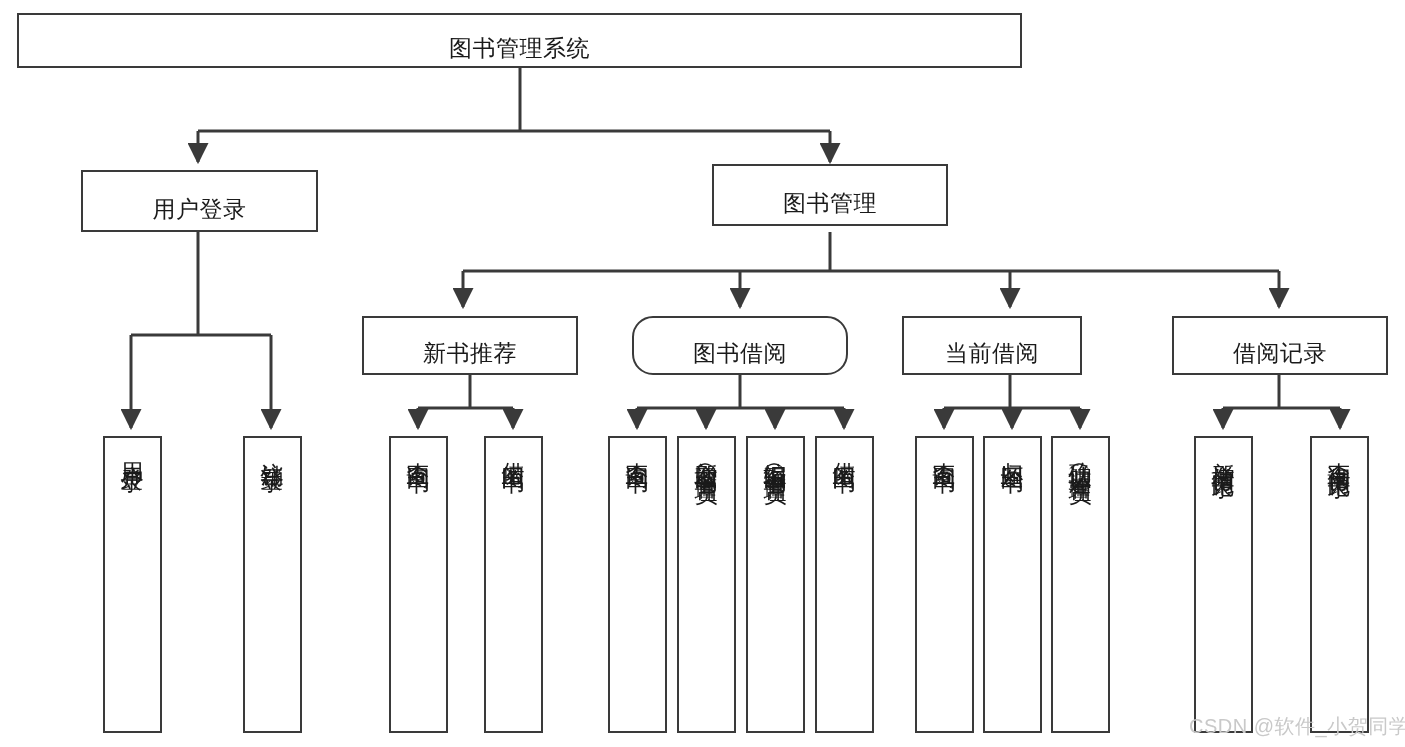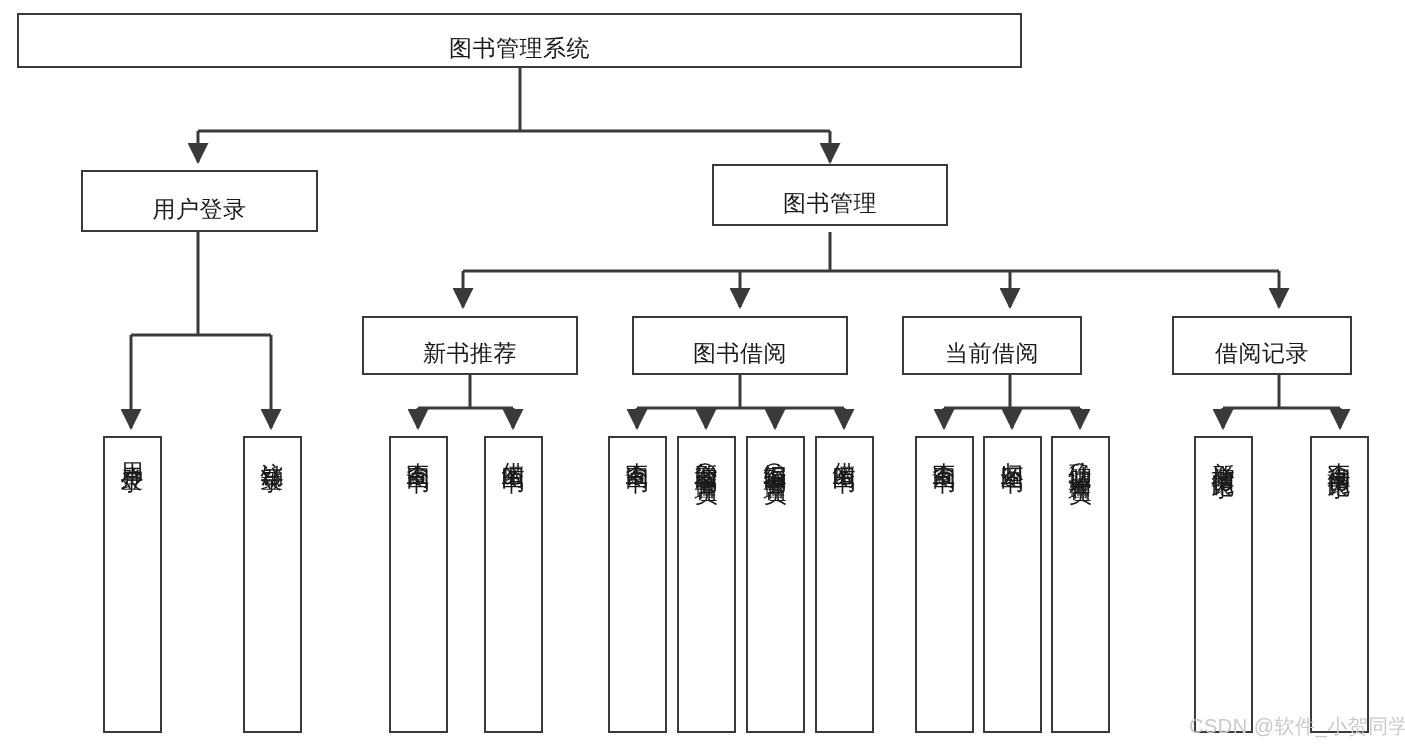--- a/index.html
+++ b/index.html
@@ -136,29 +136,29 @@
   </div>
 
   <div class="node horiz" style="left:712px; top:164px; width:236px; height:62px;">
     <span class="label">图书管理</span>
   </div>
 
   <div class="node horiz" style="left:362px; top:316px; width:216px; height:59px;">
     <span class="label">新书推荐</span>
   </div>
 
-  <div class="node horiz" style="left:632px; top:316px; width:216px; height:59px;">
+  <div class="node horiz" style="left:632px; top:316px; width:216px; height:59px;border-radius:21px;">
     <span class="label">图书借阅</span>
   </div>
 
   <div class="node horiz" style="left:902px; top:316px; width:180px; height:59px;">
     <span class="label">当前借阅</span>
   </div>
 
-  <div class="node horiz" style="left:1172px; top:316px; width:180px; height:59px;">
+  <div class="node horiz" style="left:1172px; top:316px; width:216px; height:59px;">
     <span class="label">借阅记录</span>
   </div>
 
   <div class="node vert" style="left:103px; top:436px; width:59px; height:297px;">
     <span class="label">用户登录</span>
   </div>
 
   <div class="node vert" style="left:243px; top:436px; width:59px; height:297px;">
     <span class="label">注销登录</span>
   </div>

